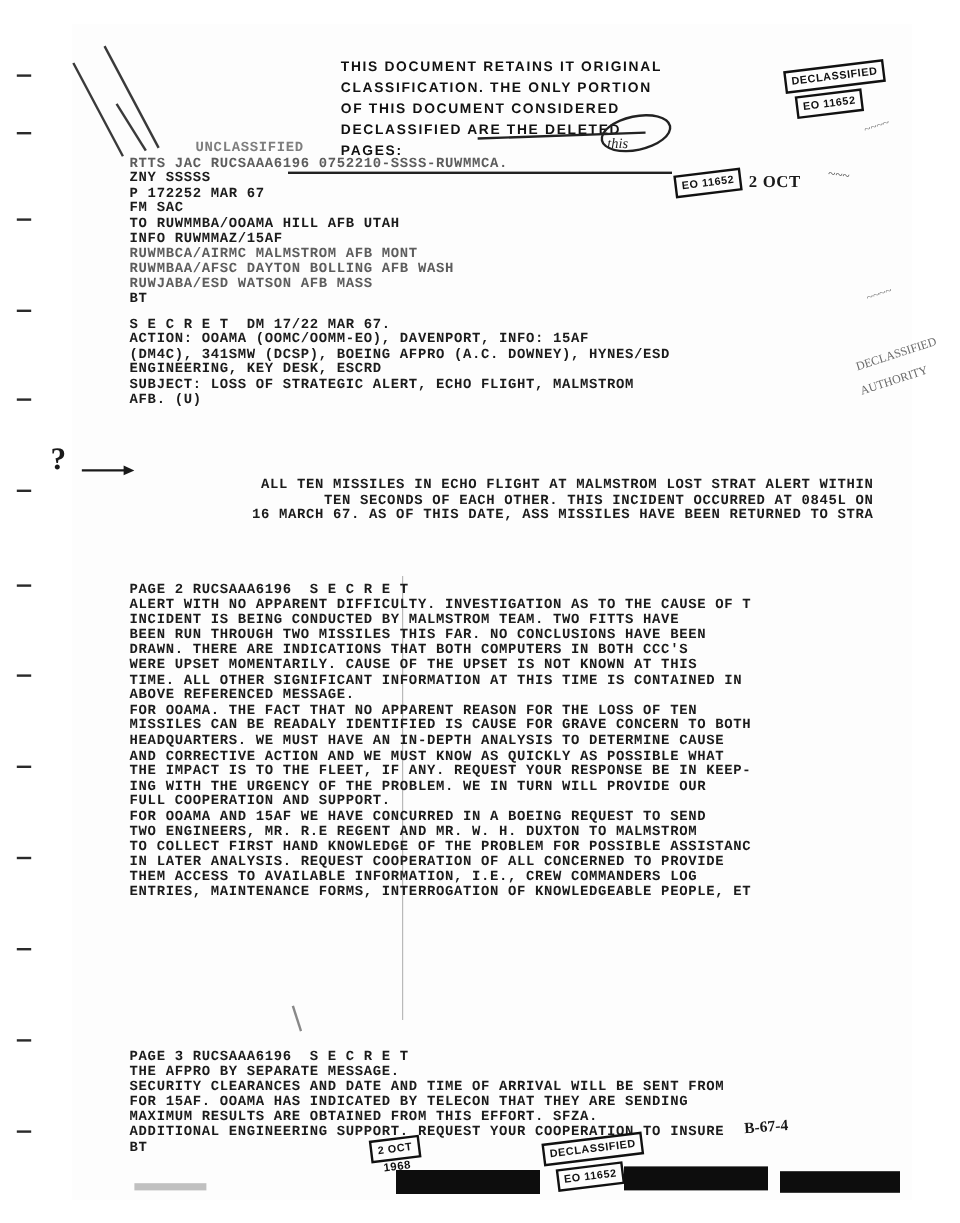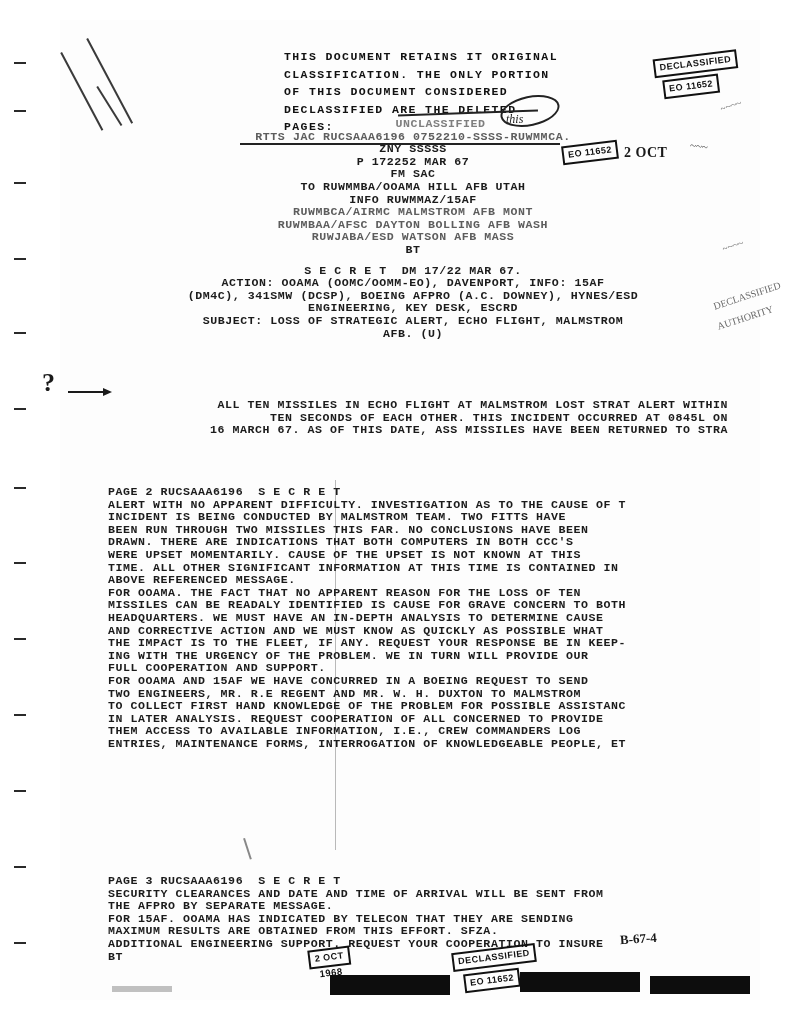--- a/index.html
+++ b/index.html
@@ -57,21 +57,20 @@
   }
   .veryfaded {
     color: #7e7e7e;
   }
 
   #msg-block {
     position: absolute;
     left: 108px;
     top: 118px;
     width: 610px;
-    text-align: center;
   }
 
   #para-1 {
     position: absolute;
     left: 108px;
     top: 399px;
     width: 620px;
     text-align: right;
   }
 
@@ -189,21 +188,21 @@
     background: #222;
   }
 
   
   #doc-caption {
     position: absolute;
     left: 284px;
     top: 48px;
   }
   #doc-caption .cap-line {
-    font-family: Liberation Mono, monospace;
+    font-family: Liberation Sans, sans-serif;
     font-size: 11.5px;
     letter-spacing: 1.4px;
     font-weight: bold;
     color: #111;
     line-height: 17.5px;
     white-space: pre;
   }
   .pages-strike {
     position: absolute;
     left: 398px; top: 112px;
@@ -353,22 +352,22 @@
     <div class="body-line">IN LATER ANALYSIS. REQUEST COOPERATION OF ALL CONCERNED TO PROVIDE</div>
     <div class="body-line">THEM ACCESS TO AVAILABLE INFORMATION, I.E., CREW COMMANDERS LOG</div>
     <div class="body-line">ENTRIES, MAINTENANCE FORMS, INTERROGATION OF KNOWLEDGEABLE PEOPLE, ET</div>
   </div>
 
   <div class="pencil" style="left:336px; top:480px; width:370px; height:1px; transform:rotate(90deg); opacity:.35;"></div>
   <div class="pencil" style="left:245px; top:838px; width:22px; height:1.5px; transform:rotate(72deg); opacity:.6;"></div>
 
   <div id="page3-block">
     <div class="body-line">PAGE 3 RUCSAAA6196  S E C R E T</div>
+    <div class="body-line">THE AFPRO BY SEPARATE MESSAGE.</div>
     <div class="body-line">SECURITY CLEARANCES AND DATE AND TIME OF ARRIVAL WILL BE SENT FROM</div>
-    <div class="body-line">THE AFPRO BY SEPARATE MESSAGE.</div>
     <div class="body-line">FOR 15AF. OOAMA HAS INDICATED BY TELECON THAT THEY ARE SENDING</div>
     <div class="body-line">MAXIMUM RESULTS ARE OBTAINED FROM THIS EFFORT. SFZA.</div>
     <div class="body-line">ADDITIONAL ENGINEERING SUPPORT. REQUEST YOUR COOPERATION TO INSURE</div>
     <div class="body-line">BT</div>
   </div>
 
   <div id="bottom-handwrite">B-67-4</div>
 
   <div class="stamp rot" id="stamp-bottom-1">
     <div class="stamp-box">2 OCT</div>

